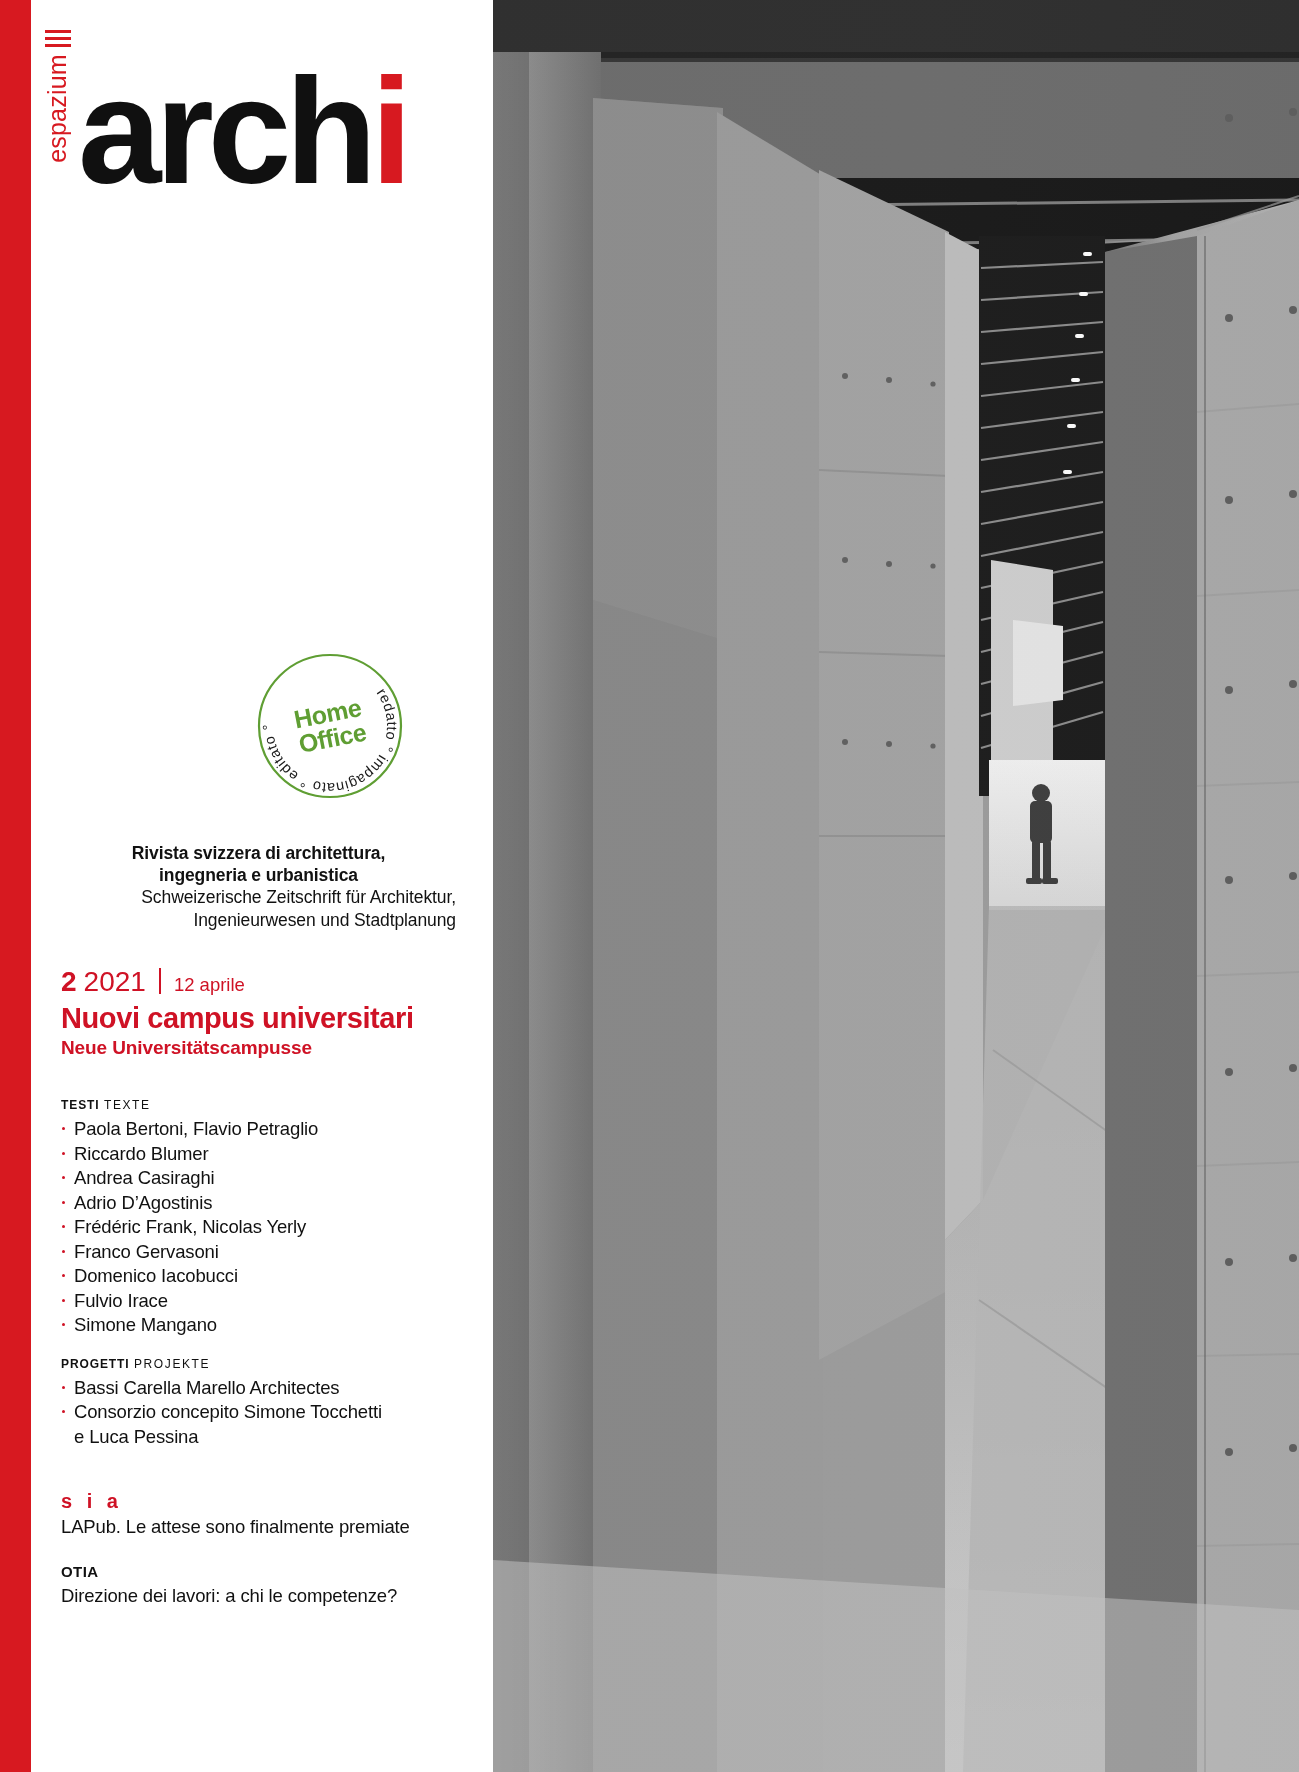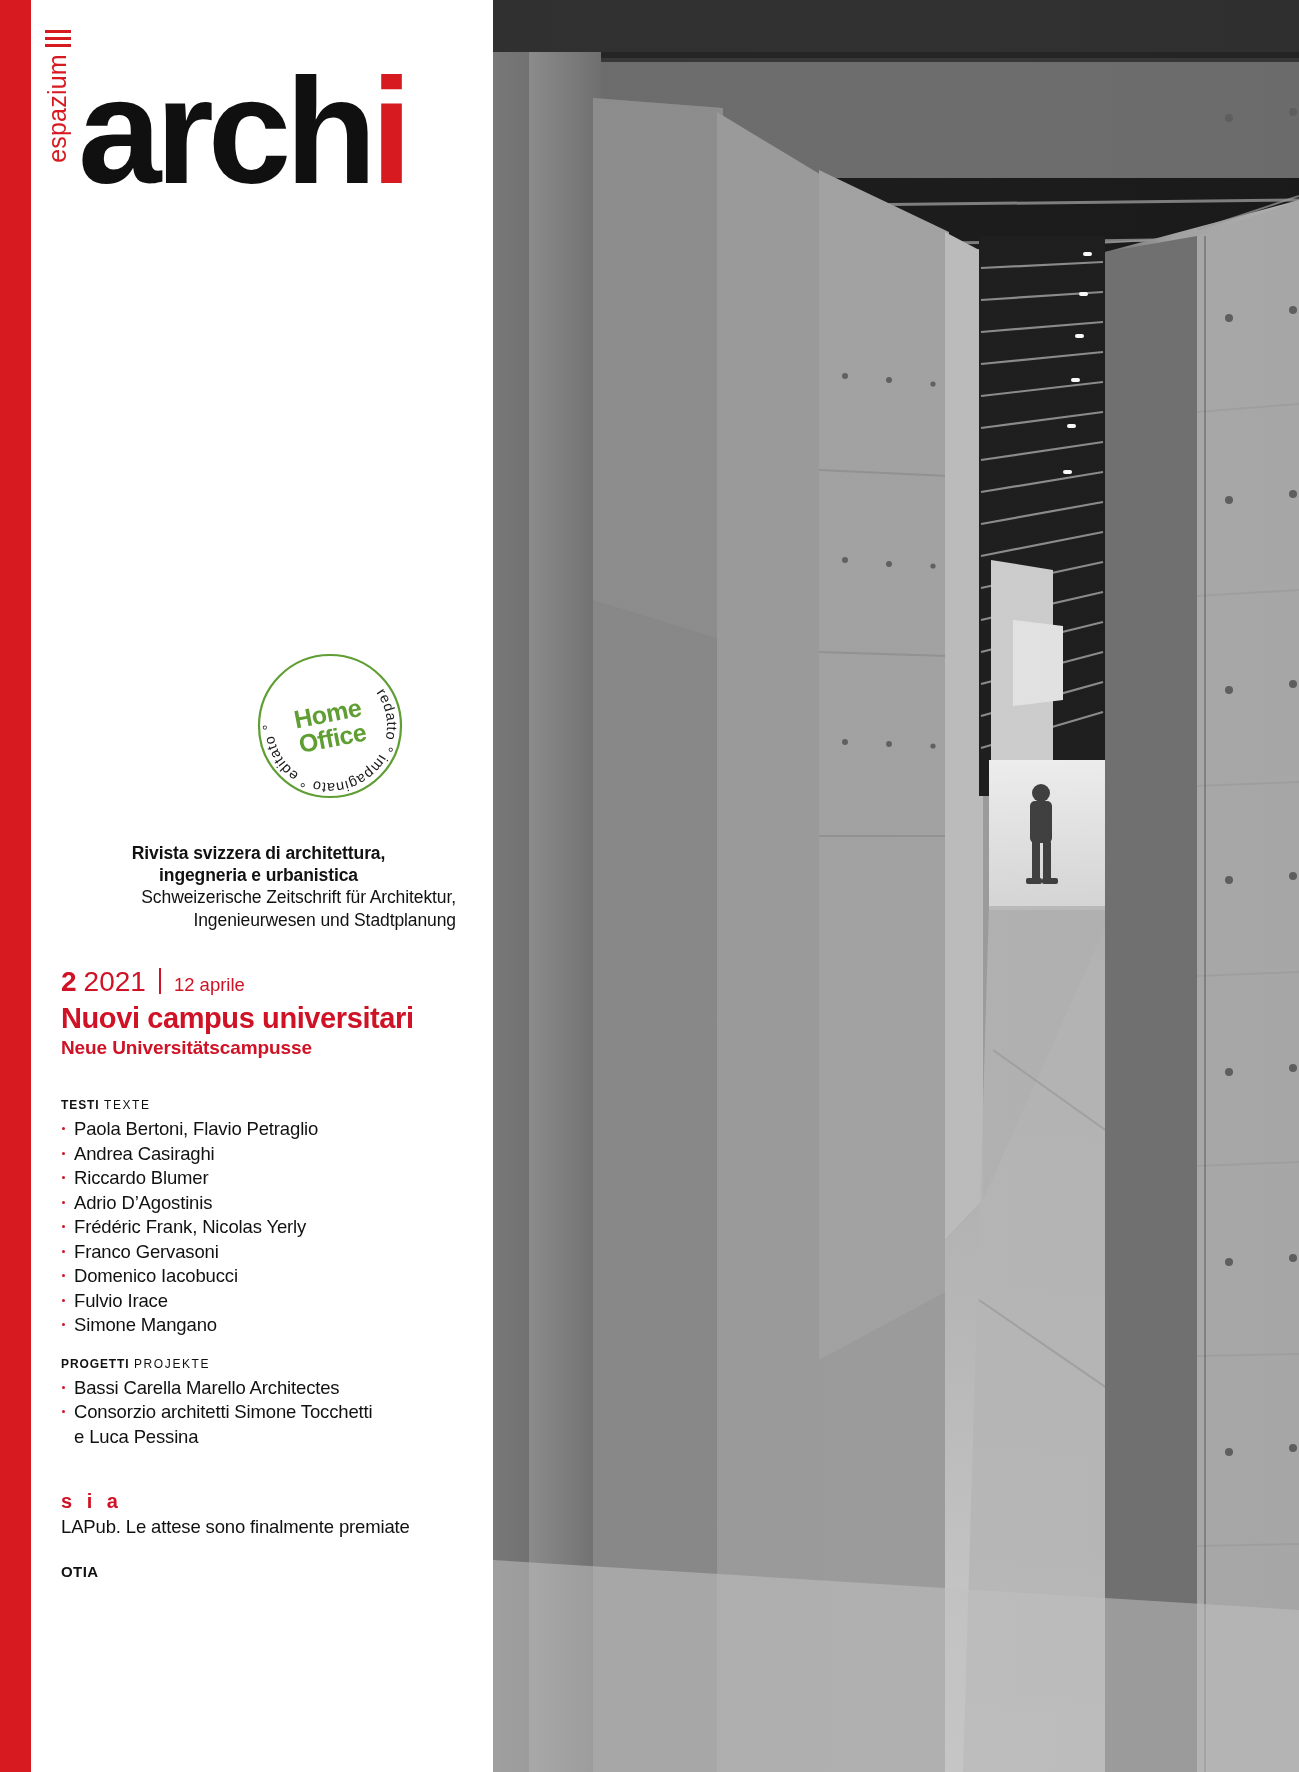--- a/index.html
+++ b/index.html
@@ -401,43 +401,44 @@
 
   <div class="title-it">Nuovi campus universitari</div>
   <div class="title-de">Neue Universitätscampusse</div>
 
   <div class="sec-head">
     <b>TESTI</b>&nbsp;<em>TEXTE</em>
   </div>
 
   <ul class="people">
     <li><span class="dot"></span><span>Paola Bertoni, Flavio Petraglio</span></li>
+    <li><span class="dot"></span><span>Riccardo Blumer</span></li>
     <li><span class="dot"></span><span>Andrea Casiraghi</span></li>
-    <li><span class="dot"></span><span>Riccardo Blumer</span></li>
     <li><span class="dot"></span><span>Adrio D’Agostinis</span></li>
     <li><span class="dot"></span><span>Frédéric Frank, Nicolas Yerly</span></li>
     <li><span class="dot"></span><span>Franco Gervasoni</span></li>
     <li><span class="dot"></span><span>Domenico Iacobucci</span></li>
     <li><span class="dot"></span><span>Fulvio Irace</span></li>
     <li><span class="dot"></span><span>Simone Mangano</span></li>
   </ul>
 
   <div class="sec-head progetti">
     <b>PROGETTI</b>&nbsp;<em>PROJEKTE</em>
   </div>
 
   <ul class="people">
     <li><span class="dot"></span><span>Bassi Carella Marello Architectes</span></li>
-    <li><span class="dot"></span><span>Consorzio architetti Simone Tocchetti</span><span class="cont">e Luca Pessina</span></li>
+    <li><span class="dot"></span><span>Consorzio concepito Simone Tocchetti</span><span class="cont">e Luca Pessina</span></li>
   </ul>
 
   <div class="assoc">
     <div class="assoc-sia">s i a</div>
     <div class="assoc-line">LAPub. Le attese sono finalmente premiate</div>
   </div>
 
   <div class="assoc-gap"></div>
 
   <div>
     <div class="assoc-otia">OTIA</div>
+    <div class="assoc-line">Direzione dei lavori: a chi le competenze?</div>
   </div>
 
 </div>
 
 </body></html>

